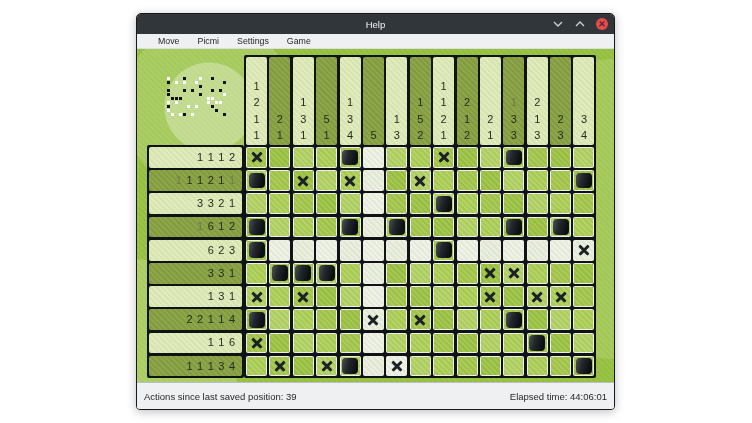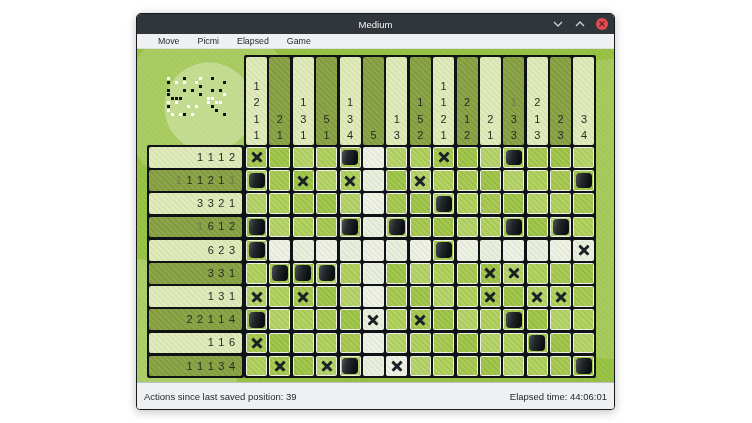--- a/index.html
+++ b/index.html
@@ -84,42 +84,42 @@
       background-size:2px 4px, 2px 6.5px, 2px 9.5px;
       background-position:0 bottom, 3.5px bottom, 7px bottom; }
   .difficulty .label { font-size:9.5px; color:#24282c; }
 </style>
 </head>
 <body>
 
 <div class="window">
 
   <div class="titlebar">
-    <span class="title">Medium</span>
+    <span class="title">Help</span>
     <div class="win-controls">
       <span class="wc-btn">
         <svg width="10" height="6" viewBox="0 0 10 6">
             <polyline points="1,1 5,5 9,1" fill="none" stroke="#cfd2d5" stroke-width="1.3"></polyline>
           </svg>
       </span>
       <span class="wc-btn">
         <svg width="10" height="6" viewBox="0 0 10 6">
             <polyline points="1,5 5,1 9,5" fill="none" stroke="#cfd2d5" stroke-width="1.3"></polyline>
           </svg>
       </span>
       <span class="wc-btn">
           <span class="close-circle"></span>
         </span>
     </div>
   </div>
 
   <div class="menubar">
       <div class="menu-item">Move</div>
       <div class="menu-item">Picmi</div>
-      <div class="menu-item">Elapsed</div>
+      <div class="menu-item">Settings</div>
       <div class="menu-item">Game</div>
     </div>
 
   <div class="game-area">
     <div class="minimap">
         <div class="mm-dot" style="left: 0px; top: 0px; background: rgb(255, 255, 255);"></div>
         <div class="mm-dot" style="left: 16px; top: 0px; background: rgb(16, 16, 16);"></div>
         <div class="mm-dot" style="left: 32px; top: 0px; background: rgb(255, 255, 255);"></div>
         <div class="mm-dot" style="left: 44px; top: 0px; background: rgb(16, 16, 16);"></div>
         <div class="mm-dot" style="left: 0px; top: 4px; background: rgb(16, 16, 16);"></div>

